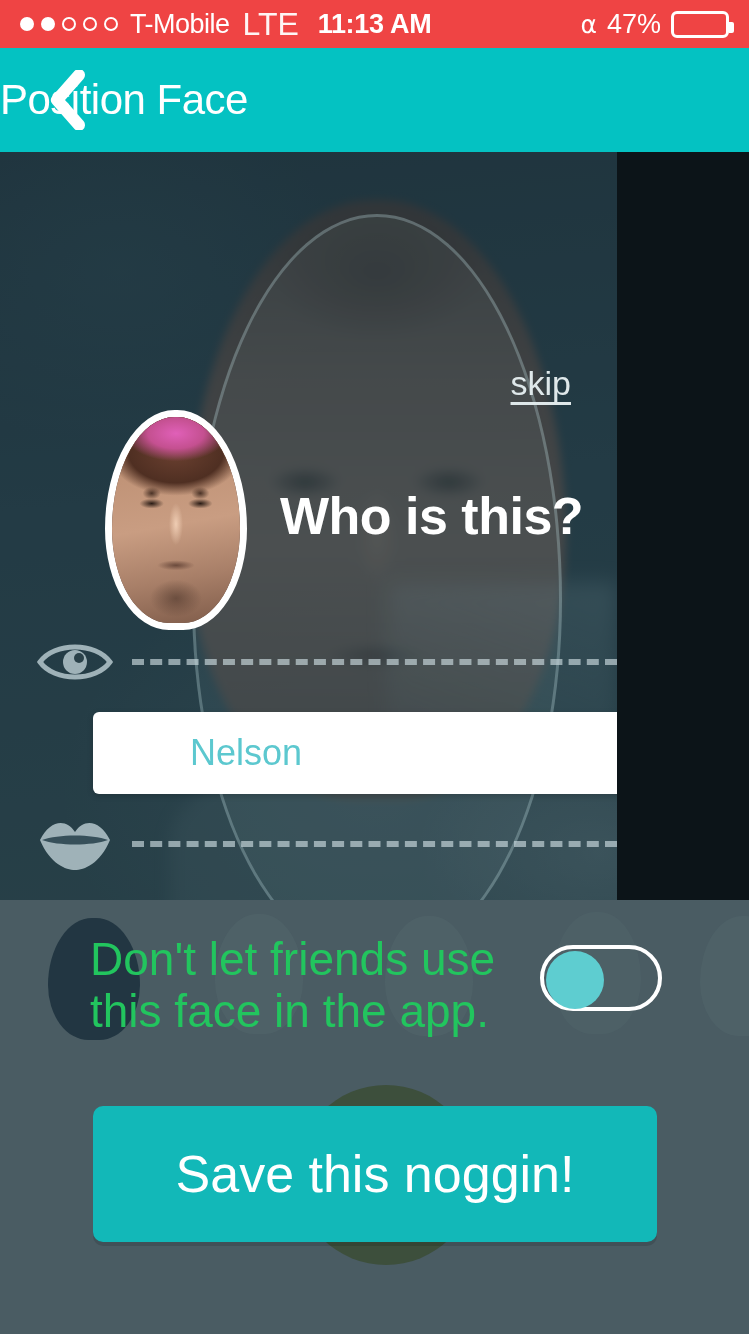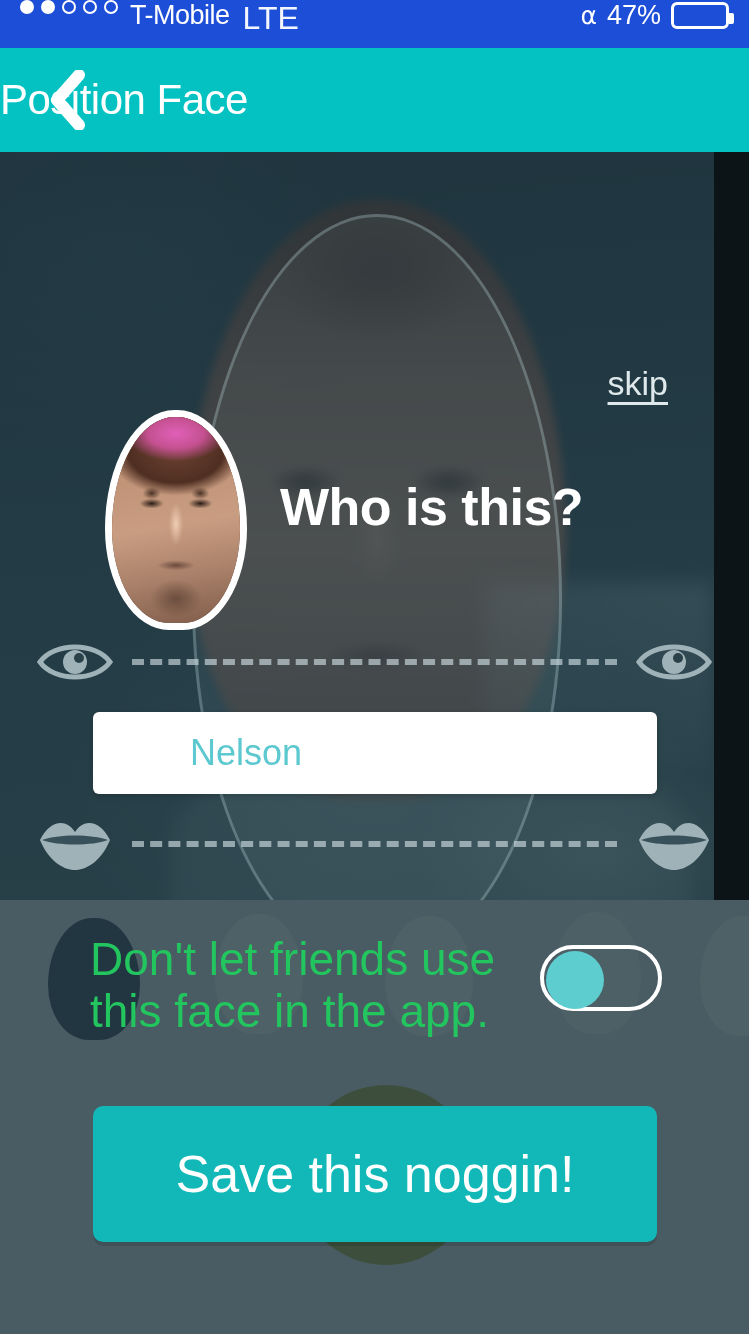--- a/index.html
+++ b/index.html
@@ -6,22 +6,22 @@
   html, body {
     width:749px; height:1334px;
     font-family:"Liberation Sans", sans-serif;
     background:#0c1418; overflow:hidden;
   }
   #phone { position:relative; width:749px; height:1334px; overflow:hidden; }
 
   
   #statusbar{
     position:absolute; left:0; top:0; width:749px; height:48px;
-    background:#1d4ed8; color:#ffffff;
-    display:flex; align-items:flex-start; padding:0 20px;
+    background:#ef4444; color:#ffffff;
+    display:flex; align-items:center; padding:0 20px;
   }
   .sb-dots{ display:flex; align-items:center; gap:7px; margin-right:12px; }
   .dot{ width:14px; height:14px; border-radius:50%; border:2px solid #ffffff; }
   .dot.filled{ background:#ffffff; }
   .sb-carrier{ font-size:27px; letter-spacing:-0.5px; }
   .sb-lte{ font-size:32px; margin-left:13px; opacity:.95; }
   .sb-time{ position:absolute; left:0; right:0; text-align:center;
             font-size:27px; font-weight:bold; letter-spacing:-0.3px; pointer-events:none;}
   .sb-right{ margin-left:auto; display:flex; align-items:center; gap:10px; z-index:2;}
   .bt-icon{ font-size:25px; line-height:1; }
@@ -43,21 +43,21 @@
     cursor:pointer;
   }
   #back-btn svg{ display:block; }
   #nav-title{
     position:absolute; left:0; right:0; top:50%; transform:translateY(-50%);
     text-align:left; font-size:42px; letter-spacing:-0.5px;
   }
 
   
   #photo-area{
-    position:absolute; left:0; top:152px; width:714px; height:748px;
+    position:absolute; left:0; top:152px; width:617px; height:748px;
     background:#213640; overflow:hidden;
   }
   
   #photo-bg{
     position:absolute; inset:0;
     background:
       radial-gradient(ellipse 260px 180px at 600px 700px, rgba(150,175,180,.28), transparent 70%),
       radial-gradient(ellipse 300px 240px at 120px 120px, rgba(40,70,80,.55), transparent 75%),
       radial-gradient(ellipse 420px 300px at 375px 640px, rgba(120,145,150,.20), transparent 75%),
       linear-gradient(175deg,#1d333c 0%,#24404a 45%,#2d4a50 100%);
@@ -118,21 +118,21 @@
       radial-gradient(ellipse 13px 9px at 31% 37%, #4a3226 0%, transparent 70%),
       radial-gradient(ellipse 13px 9px at 69% 37%, #4a3226 0%, transparent 70%),
       radial-gradient(ellipse 10px 30px at 50% 52%, rgba(255,225,200,.70), transparent 70%),
       radial-gradient(ellipse 26px 7px at 50% 72%, #6b4a3c 0%, transparent 72%),
       radial-gradient(ellipse 36px 26px at 50% 88%, rgba(70,48,38,.55), transparent 72%),
       linear-gradient(170deg,#9a7158 0%,#c09377 26%,#c99d82 52%,#a87f68 76%,#7e5b49 100%);
   }
 
   
   #who-title{
-    position:absolute; left:280px; top:325px;
+    position:absolute; left:280px; top:334px;
     font-size:52px; font-weight:bold; color:#ffffff; letter-spacing:-0.5px;
   }
 
   
   .guide-row{
     position:absolute; left:0; width:749px; height:60px;
     display:flex; align-items:center; justify-content:space-between;
     padding:0 36px; pointer-events:none;
   }
   #eye-row{ top:480px; }
@@ -198,20 +198,21 @@
   <div id="statusbar">
     <div class="sb-dots">
       <span class="dot filled"></span>
       <span class="dot filled"></span>
       <span class="dot"></span>
       <span class="dot"></span>
       <span class="dot"></span>
     </div>
     <span class="sb-carrier">T-Mobile</span>
     <span class="sb-lte">LTE</span>
+    <span class="sb-time">11:13 AM</span>
     <div class="sb-right">
       <span class="bt-icon">⍺</span>
       <span class="sb-batt-text">47%</span>
       <span class="batt">
         <span class="batt-fill" id="batt-fill" style="width: 47%;"></span>
       </span>
     </div>
   </div>
 
   <div id="navbar">

